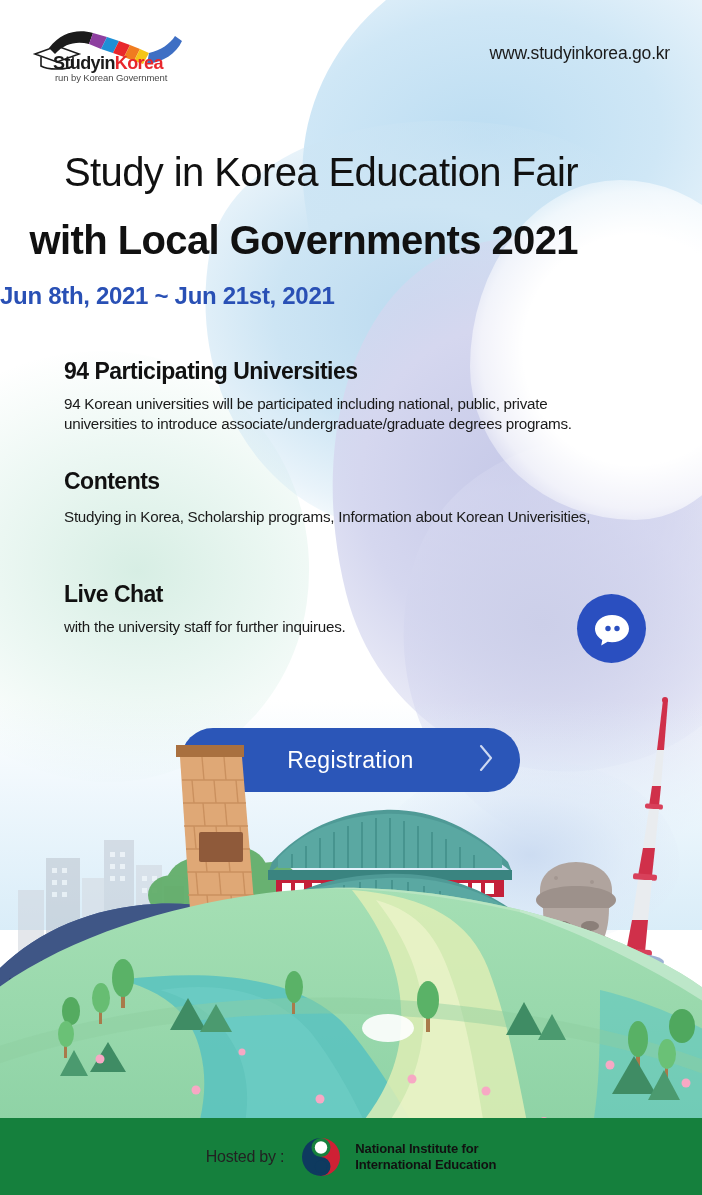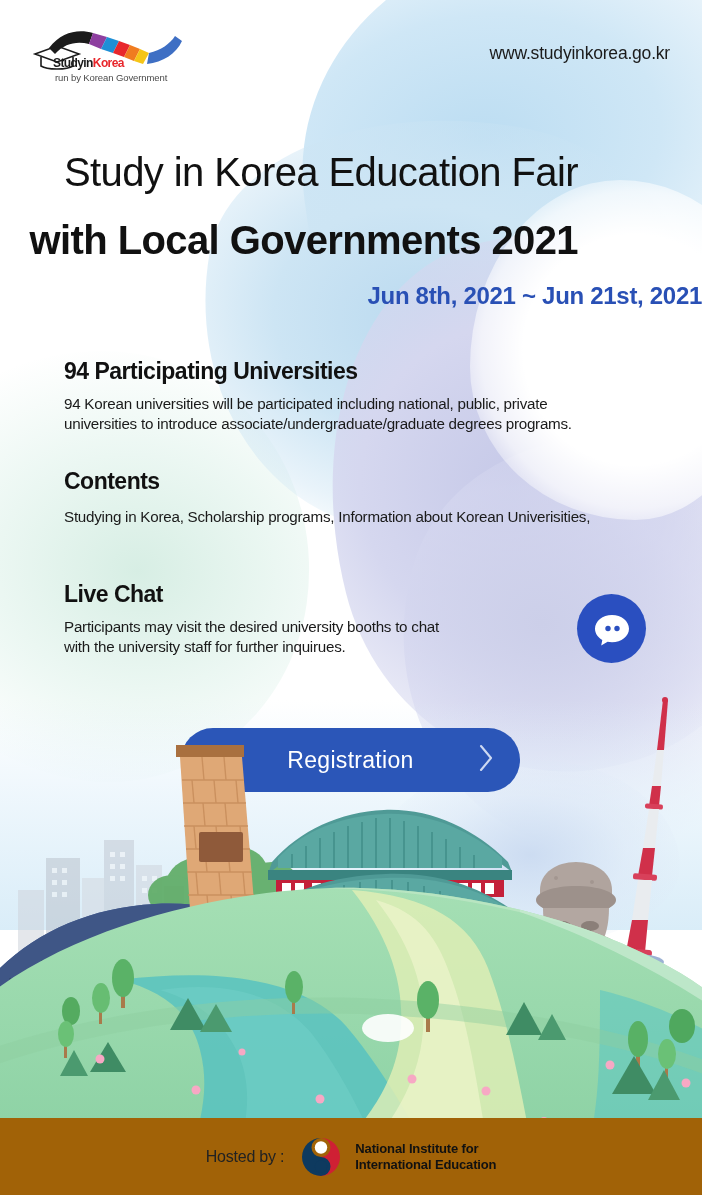--- a/index.html
+++ b/index.html
@@ -69,21 +69,21 @@
   }
 
   
   .title-block { position:absolute; left:0; top:138px; width:578px; text-align:right; }
   .title-line {
     font-size:40px; font-weight:400; color:#111111;
     letter-spacing:-.6px; line-height:68px; white-space:nowrap;
   }
   .title-line.l2 { font-weight:700; }
   .date-range {
-    position:absolute; left:0; top:282px; width:702px; text-align:right;
+    position:absolute; left:0; top:282px; width:702px; text-align:left;
     font-size:24px; font-weight:700; color:#2950b5; letter-spacing:-.3px;
   }
 
   
   .section { position:absolute; left:64px; }
   .sec-head {
     font-size:23px; font-weight:700; color:#111111;
     letter-spacing:-.5px; margin-bottom:9px; white-space:nowrap;
   }
   .sec-body {
@@ -117,21 +117,21 @@
     letter-spacing:-.1px; line-height:18px; margin-top:1px;
   }
   .reg-chev { position:absolute; right:25px; top:50%; transform:translateY(-50%); }
 
   
   .illus { position:absolute; left:0; top:690px; width:702px; height:428px; overflow:hidden; }
 
   
   .footer {
     position:absolute; left:0; top:1118px; width:702px; height:77px;
-    background:#a16207; display:flex; align-items:center; justify-content:center;
+    background:#15803d; display:flex; align-items:center; justify-content:center;
   }
   .hosted-label {
     font-size:16px; color:#222222; letter-spacing:-.2px; margin-right:16px;
   }
   .niied-logo { width:42px; height:42px; margin-right:13px; }
   .niied-name {
     font-size:13px; font-weight:600; color:#111111;
     line-height:16px; letter-spacing:-.15px;
   }
 </style>
@@ -160,21 +160,21 @@
       <path d="M92 13 L103 17 L97 29 L86 25 Z" fill="#e8272c"></path>
       <path d="M103 17 L113 21 L107 33 L97 29 Z" fill="#f07c20"></path>
       <path d="M113 21 L122 25 L116 36 L107 33 Z" fill="#f5c518"></path>
       <path d="M122 25 C134 22 143 16 148 8 L155 13 C149 26 136 34 120 36 Z" fill="#3e6fc4"></path>
 
       <path d="M8 26 L30 18 L52 26 L30 34 Z" fill="none" stroke="#1b1b1b" stroke-width="1.6"></path>
       <path d="M14 29 L14 38 C20 42 40 42 46 38 L46 29" fill="none" stroke="#1b1b1b" stroke-width="1.6"></path>
 
       <text x="26" y="35" font-family="Liberation Sans, sans-serif" font-size="0"></text>
     </svg>
-    <div style="position:absolute;left:26px;top:25px;font-size:12px;font-weight:700;letter-spacing:-.6px;line-height:20px;">
+    <div style="position:absolute;left:26px;top:25px;font-size:18px;font-weight:700;letter-spacing:-.6px;line-height:20px;">
       <span style="color:#1b1b1b;">Studyin</span><span style="color:#e8272c;">Korea</span>
     </div>
     <div style="position:absolute;left:28px;top:44px;font-size:9.5px;color:#4a4a4a;letter-spacing:-.1px;">run by Korean Government</div>
   </div>
 
   <div class="site-url">www.studyinkorea.go.kr</div>
 
   <div class="title-block">
     <div class="title-line l1">Study in Korea Education Fair</div>
     <div class="title-line l2">with Local Governments 2021</div>
@@ -187,21 +187,20 @@
     <div class="sec-body">universities to introduce associate/undergraduate/graduate degrees programs.</div>
   </div>
 
   <div class="section" id="sec-contents">
     <div class="sec-head">Contents</div>
     <div class="sec-body loose">Studying in Korea, Scholarship programs, Information about Korean Univerisities,</div>
   </div>
 
   <div class="section" id="sec-livechat">
     <div class="sec-head">Live Chat</div>
-    <div class="sec-body">Participants may visit the desired university booths to chat</div>
     <div class="sec-body">with the university staff for further inquirues.</div>
   </div>
 
   <div class="chat-icon">
     <svg width="40" height="38" viewBox="0 0 40 38">
       <path d="M20 5 C10.6 5 3 11.2 3 18.8 C3 23.4 5.9 27.5 10.3 30 L9.2 35.6 L15.6 31.8 C17 32.1 18.5 32.3 20 32.3 C29.4 32.3 37 26 37 18.8 C37 11.2 29.4 5 20 5 Z" fill="#ffffff"></path>
       <circle cx="16" cy="18.5" r="2.7" fill="#2a4fc0"></circle>
       <circle cx="25" cy="18.5" r="2.7" fill="#2a4fc0"></circle>
     </svg>
   </div>

